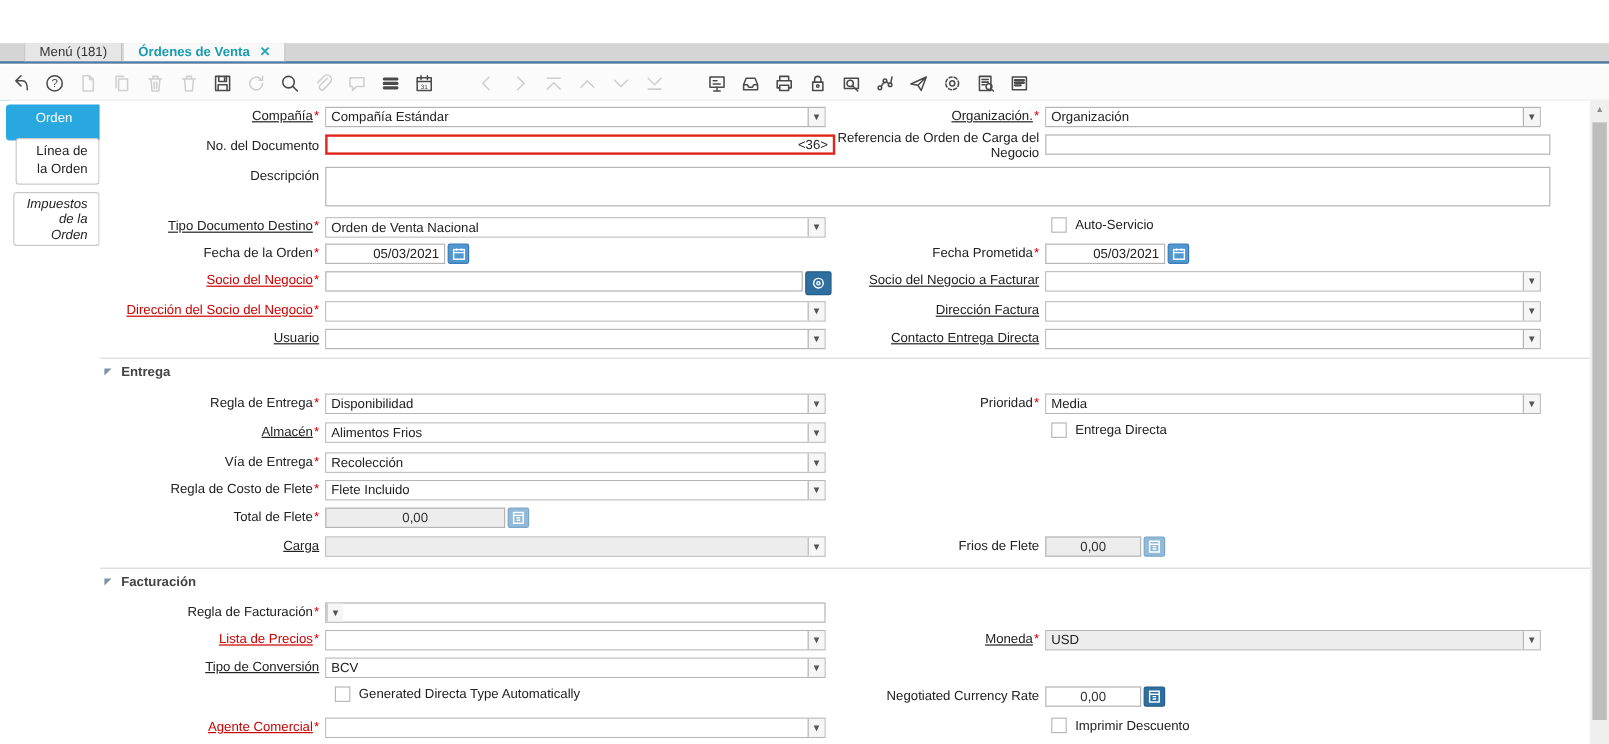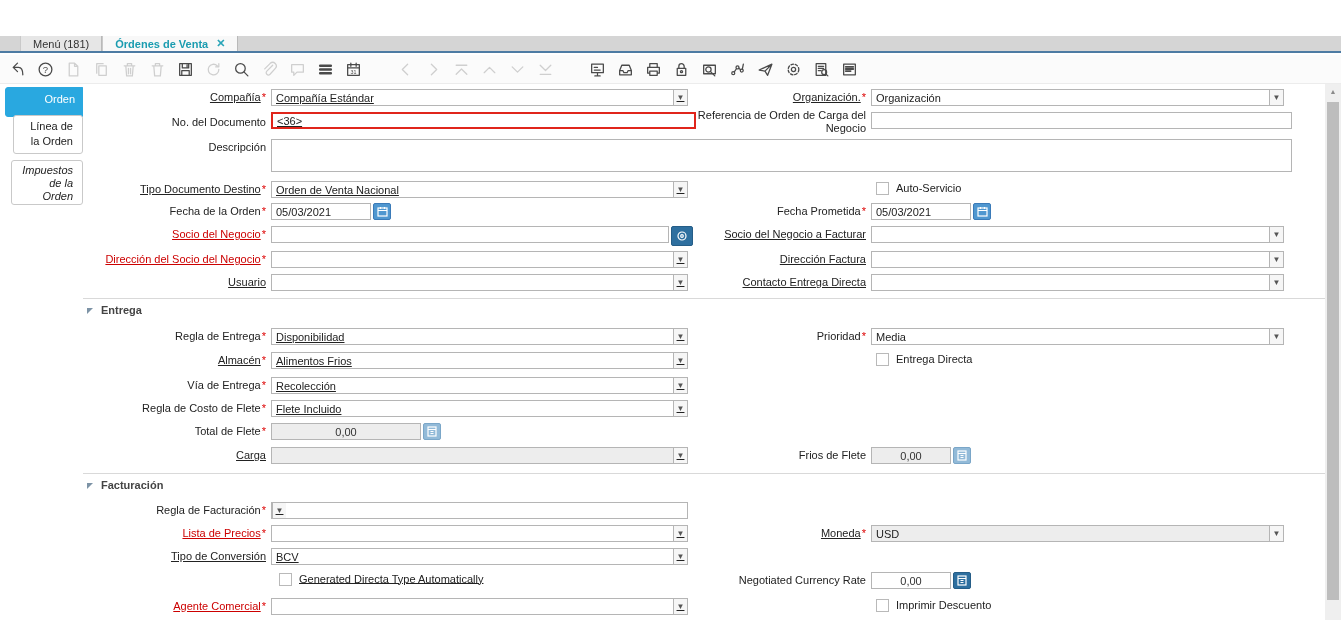--- a/index.html
+++ b/index.html
@@ -22,43 +22,43 @@
   .tbi svg { width:17px; height:17px; stroke:#4a4a4a; fill:none; stroke-width:1.2; stroke-linecap:round; stroke-linejoin:round; }
   .tbi.off svg { stroke:#cfcfcf; }
   .tbi svg text { fill:#4a4a4a; stroke:none; font-family:"Liberation Sans",sans-serif; }
   .sp { width:14px; }
 
   
   .strip { position:absolute; left:0; top:48px; width:8px; bottom:15px; background:#2196cf; }
   .side { position:absolute; left:0; top:48px; width:88px; bottom:15px; background:#fff; }
   .stab { position:absolute; border:1px solid #c9c9c9; border-radius:3px; background:#fff;
     text-align:right; padding:3px 9px; color:#222; cursor:pointer; }
-  .stab.active { background:#29a8e0; border-color:#29a8e0; color:#fff; left:5px; top:3px; width:80px; height:30px; line-height:16px; }
+  .stab.active { background:#29a8e0; border-color:#29a8e0; color:#fff; left:5px; top:3px; width:80px; height:30px; line-height:16px;text-align:center; }
   .stab.t2 { left:13px; top:31px; width:70px; height:39px; line-height:15px; }
   .stab.t3 { left:11px; top:76px; width:72px; height:45px; line-height:13px; font-style:italic; }
 
   
   .main { position:absolute; left:83px; top:48px; width:1242px; bottom:15px; background:#fff; overflow:hidden; }
   .frow { position:absolute; left:16px; right:0; height:17px; }
   .lbl { position:absolute; left:0; width:167px; text-align:right; line-height:17px; color:#222; white-space:normal; }
   .lbl-r { position:absolute; left:589px; width:178px; text-align:right; line-height:13px; color:#222; }
   .link { text-decoration:underline; }
   .red { color:#cc0000; }
   .req { color:#dd0000; margin-left:1px; }
-  .fld-l { position:absolute; left:172px;text-decoration:underline; }
+  .fld-l { position:absolute; left:172px; }
   .fld-r { position:absolute; left:772px; }
 
   .combo { display:flex; width:417px; height:17px; border:1px solid #b5b5b5; background:#fff; }
   .combo.w-r { width:413px; }
   .combo .ct { flex:1; padding:1px 4px; line-height:14px; overflow:hidden; white-space:nowrap; background:#fff; }
   .combo .cbtn { width:14px; border-left:1px solid #b5b5b5; background:#f6f6f6; color:#555;
     font-size:8px; line-height:15px; text-align:center; cursor:pointer; }
   .combo.dis .ct { background:#ededed; }
 
-  input.txt { height:17px; border:1px solid #b5b5b5; padding:0 4px; font:11px "Liberation Sans",sans-serif; color:#222; }
+  input.txt { height:17px; border:1px solid #b5b5b5; padding:0 4px; font:11px "Liberation Sans",sans-serif; color:#222;text-align:right; }
   input.hl { border:2px solid #e0251b; }
   textarea.ta { width:1021px; height:33px; border:1px solid #b5b5b5; resize:none;
     font:11px "Liberation Sans",sans-serif; }
   input.num { text-align:center; background:#ededed; color:#333; }
   input.num.en { background:#fff; }
 
   .btn { display:inline-flex; align-items:center; justify-content:center; border-radius:2px; cursor:pointer; vertical-align:top; }
   .btn.cal { width:18px; height:17px; background:#4f97d0; border:1px solid #3a7ab8; margin-left:2px; }
   .btn.rec { width:22px; height:20px; background:#2e6f9f; border:1px solid #255d87; margin-left:2px; }
   .btn.calc-l { width:18px; height:17px; background:#92bad8; border:1px solid #7aa6c8; margin-left:2px; }

